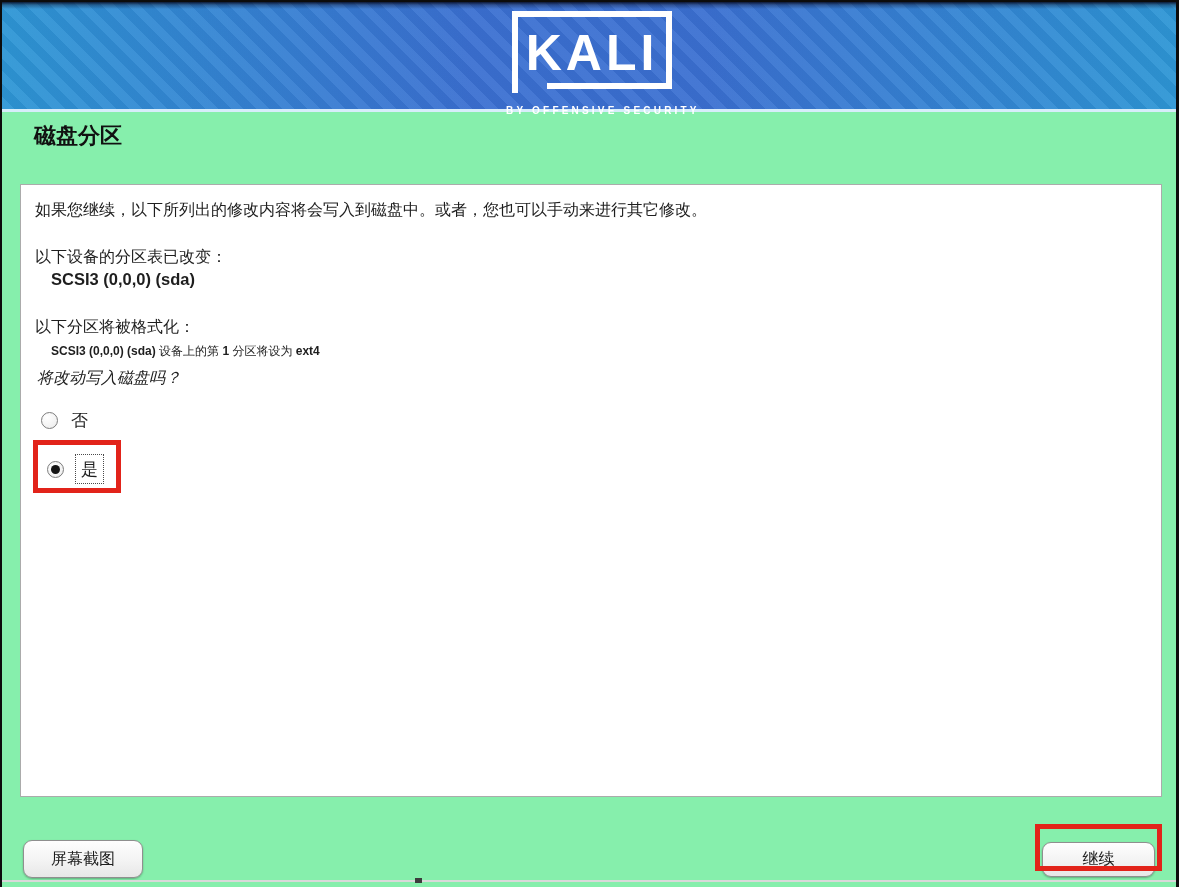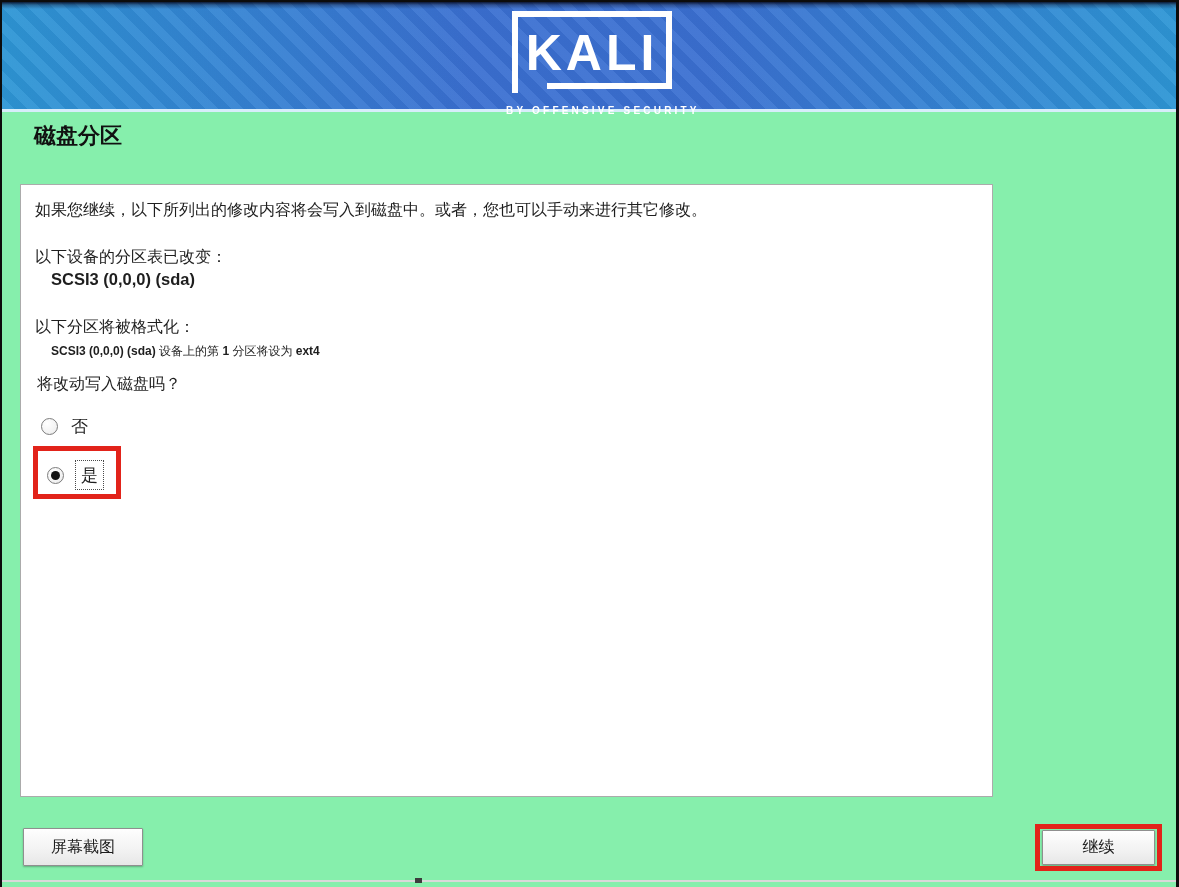--- a/index.html
+++ b/index.html
@@ -51,21 +51,21 @@
     left: 32px; top: 119px;
     font-size: 22px;
     font-weight: bold;
     color: #111111;
   }
 
   
   .content-box {
     position: absolute;
     left: 18px; top: 182px;
-    width: 973px;
+    width: 1142px;
     height: 613px;
     background: #ffffff;
     border: 1px solid #ababab;
     padding: 13px 14px;
     font-size: 16px;
     color: #1e1e1e;
     line-height: 23px;
   }
   .intro { margin-bottom: 24px; }
   .label-line { margin-bottom: 0; }
@@ -75,21 +75,22 @@
     font-size: 16.5px;
     margin-bottom: 24px;
   }
   .fmt-line {
     padding-left: 16px;
     font-size: 12px;
     line-height: 26px;
   }
   .fmt-line b { font-weight: bold; }
   .question {
-    margin-top: 8px;
+    font-style: italic;
+    margin-top: 2px;
     padding-left: 2px;
   }
 
   
   .radio-row {
     display: flex;
     align-items: center;
     margin-top: 20px;
     margin-left: 6px;
     width: max-content;
@@ -132,27 +133,28 @@
     width: 88px; height: 53px;
   }
   .annotation-continue {
     left: -7px; top: -6px;
     width: 127px; height: 47px;
   }
 
   
   .btn {
     border: 1px solid #8f8f8f;
-    border-radius: 1px;
+    border-radius: 9px;
     background: linear-gradient(180deg, #fefefe 0%, #f3f3f3 55%, #e7e7e7 100%);
     box-shadow: 0 1px 2px rgba(0,0,0,0.28);
     font-family: "Liberation Sans", "DejaVu Sans", sans-serif;
     font-size: 16px;
     color: #1d1d1d;
     cursor: pointer;
+    margin-top: 12px;
   }
   .screenshot-btn {
     position: absolute;
     left: 21px; top: 826px;
     width: 120px; height: 38px;
   }
   .continue-wrap {
     position: absolute;
     left: 1040px; top: 828px;
     width: 113px; height: 17px;

